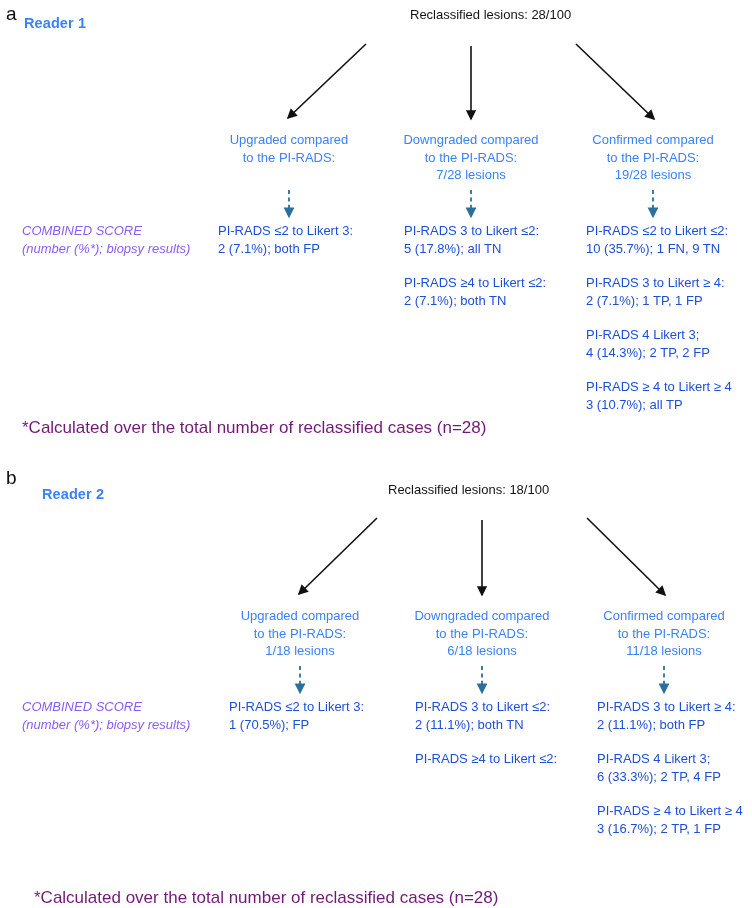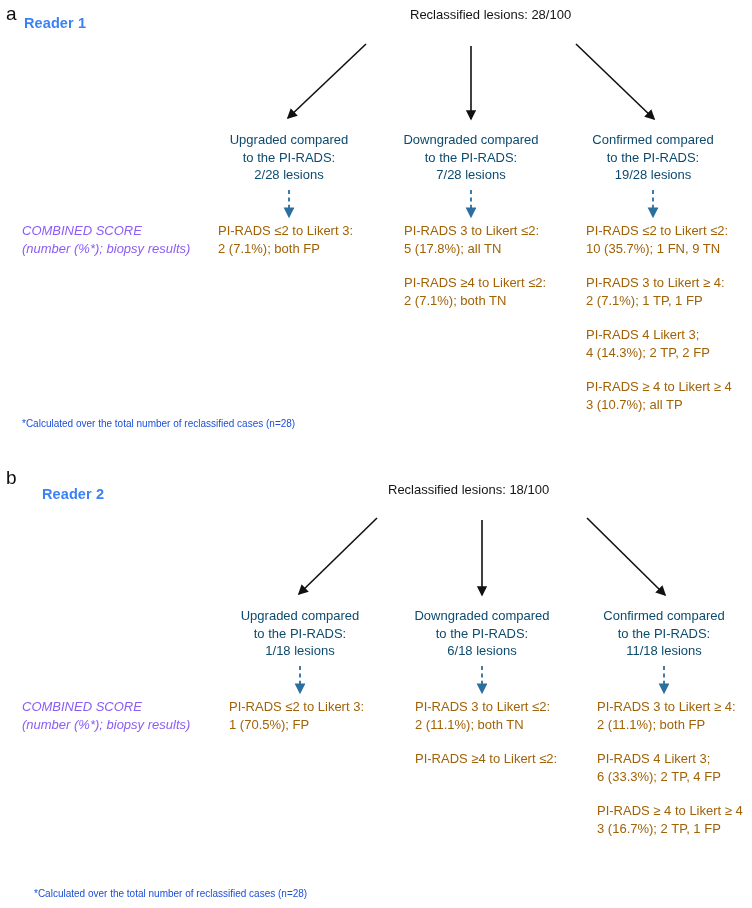--- a/index.html
+++ b/index.html
@@ -53,48 +53,48 @@
     top: 0;
     overflow: visible;
   }
 
   .col-head {
     position: absolute;
     width: 160px;
     text-align: center;
     font-size: 13px;
     line-height: 17.5px;
-    color: #0c4a6e;
+    color: #3b82f6;
   }
 
   .score-label {
     position: absolute;
     font-size: 13px;
     font-style: italic;
     line-height: 17.5px;
     color: #8b5cf6;
     white-space: nowrap;
   }
 
   .col-body {
     position: absolute;
     width: 176px;
     font-size: 13px;
     line-height: 17.5px;
-    color: #a16207;
+    color: #1d4ed8;
   }
   .entry { margin-bottom: 17px; }
   .entry:last-child { margin-bottom: 0; }
   .entry div { white-space: nowrap; }
 
   .footnote {
     position: absolute;
-    font-size: 10px;
+    font-size: 17px;
     line-height: 1.2;
-    color: #1d4ed8;
+    color: #701a75;
     white-space: nowrap;
   }
 </style>
 </head>
 <body>
 
 <section class="panel" id="panel-a">
 
   <div class="panel-letter" style="left:6px; top:4px;">a</div>
 
@@ -116,21 +116,20 @@
     <line x1="576" y1="44" x2="654" y2="119" stroke="#111111" stroke-width="1.6" marker-end="url(#ah-a)"></line>
 
     <line x1="289" y1="190" x2="289" y2="215" stroke="#2B6F9E" stroke-width="1.8" stroke-dasharray="4,3.4" marker-end="url(#dh-a)"></line>
     <line x1="471" y1="190" x2="471" y2="215" stroke="#2B6F9E" stroke-width="1.8" stroke-dasharray="4,3.4" marker-end="url(#dh-a)"></line>
     <line x1="653" y1="190" x2="653" y2="215" stroke="#2B6F9E" stroke-width="1.8" stroke-dasharray="4,3.4" marker-end="url(#dh-a)"></line>
   </svg>
 
   <div class="col-head" style="left:209px; top:131px;">
     <div>Upgraded compared</div>
     <div>to the PI-RADS:</div>
-    <div>2/28 lesions</div>
   </div>
   <div class="col-head" style="left:391px; top:131px;">
     <div>Downgraded compared</div>
     <div>to the PI-RADS:</div>
     <div>7/28 lesions</div>
   </div>
   <div class="col-head" style="left:573px; top:131px;">
     <div>Confirmed compared</div>
     <div>to the PI-RADS:</div>
     <div>19/28 lesions</div>

